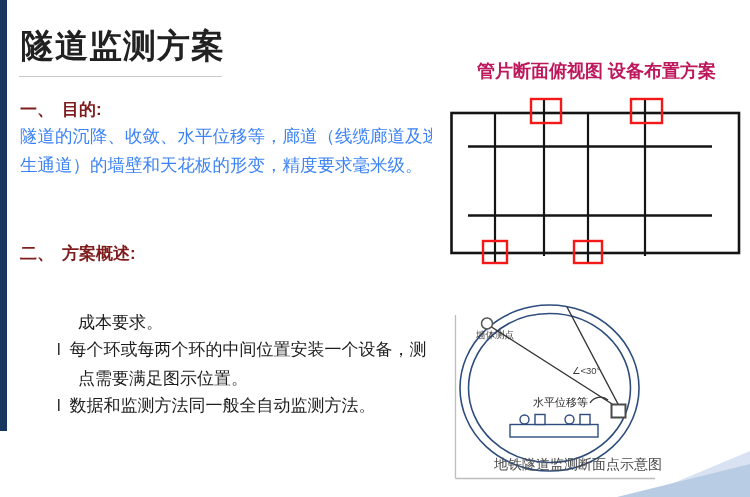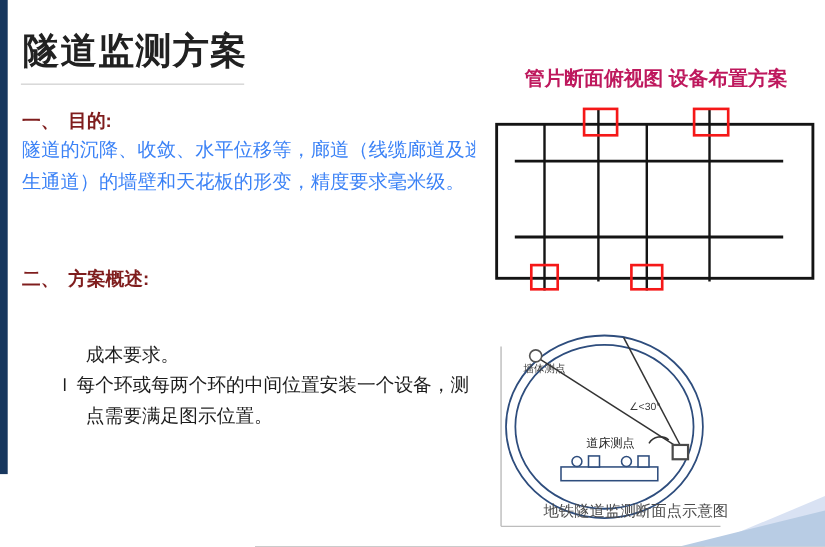--- a/index.html
+++ b/index.html
@@ -43,20 +43,23 @@
     <span class="sec-num">二、</span><span>方案概述:</span>
   </div>
 
   <div class="abs b-line" style="left:78px;top:311px;">成本要求。</div>
 
   <div class="abs b-line" style="left:78px;top:367px;">点需要满足图示位置。</div>
   <div class="abs b-line" style="left:57px;top:338px;">
     <span class="b-marker">l</span><span>每个环或每两个环的中间位置安装一个设备，测</span>
   </div>
 
+  <div class="abs b-line" style="left:57px;top:394px;">
+    <span class="b-marker">l</span><span>数据和监测方法同一般全自动监测方法。</span>
+  </div>
 
   <div class="abs red-fig-title">管片断面俯视图 设备布置方案</div>
 
   <svg class="abs" style="left:450px;top:96px;" width="295" height="172" viewBox="0 0 295 172">
     <g stroke="#141414" fill="none">
       <rect x="1.5" y="17" width="287.5" height="140" stroke-width="2.6"></rect>
       <line x1="45" y1="17" x2="45" y2="168" stroke-width="2.2"></line>
       <line x1="94" y1="3.5" x2="94" y2="160" stroke-width="2.2"></line>
       <line x1="138" y1="17" x2="138" y2="168" stroke-width="2.2"></line>
       <line x1="195" y1="3.5" x2="195" y2="160" stroke-width="2.2"></line>
@@ -91,21 +94,21 @@
       <rect x="60" y="134.5" width="88" height="12.5"></rect>
       <circle cx="74.5" cy="129.5" r="4.5"></circle>
       <rect x="85" y="124.5" width="10" height="10"></rect>
       <circle cx="119.5" cy="129.5" r="4.5"></circle>
       <rect x="130" y="124.5" width="10" height="10"></rect>
     </g>
   </svg>
 
   <div class="abs fig-label" style="left:476px;top:329px;font-size:9.5px;">墙体测点</div>
   <div class="abs fig-label" style="left:572px;top:365px;font-size:9.5px;">∠&lt;30°</div>
-  <div class="abs fig-label" style="left:533px;top:395px;font-size:11px;color:#222;">道床测点</div>
+  <div class="abs fig-label" style="left:533px;top:395px;font-size:11px;color:#222;">水平位移等</div>
   <div class="abs caption">地铁隧道监测断面点示意图</div>
 
   <svg class="abs" style="left:600px;top:445px;" width="150" height="52" viewBox="0 0 150 52">
     <polygon points="40,52 150,52 150,6" fill="#d9e2f3"></polygon>
     <polygon points="17,52 150,52 150,19" fill="#b8cce4"></polygon>
   </svg>
 
 </div>
 
 </body></html>

